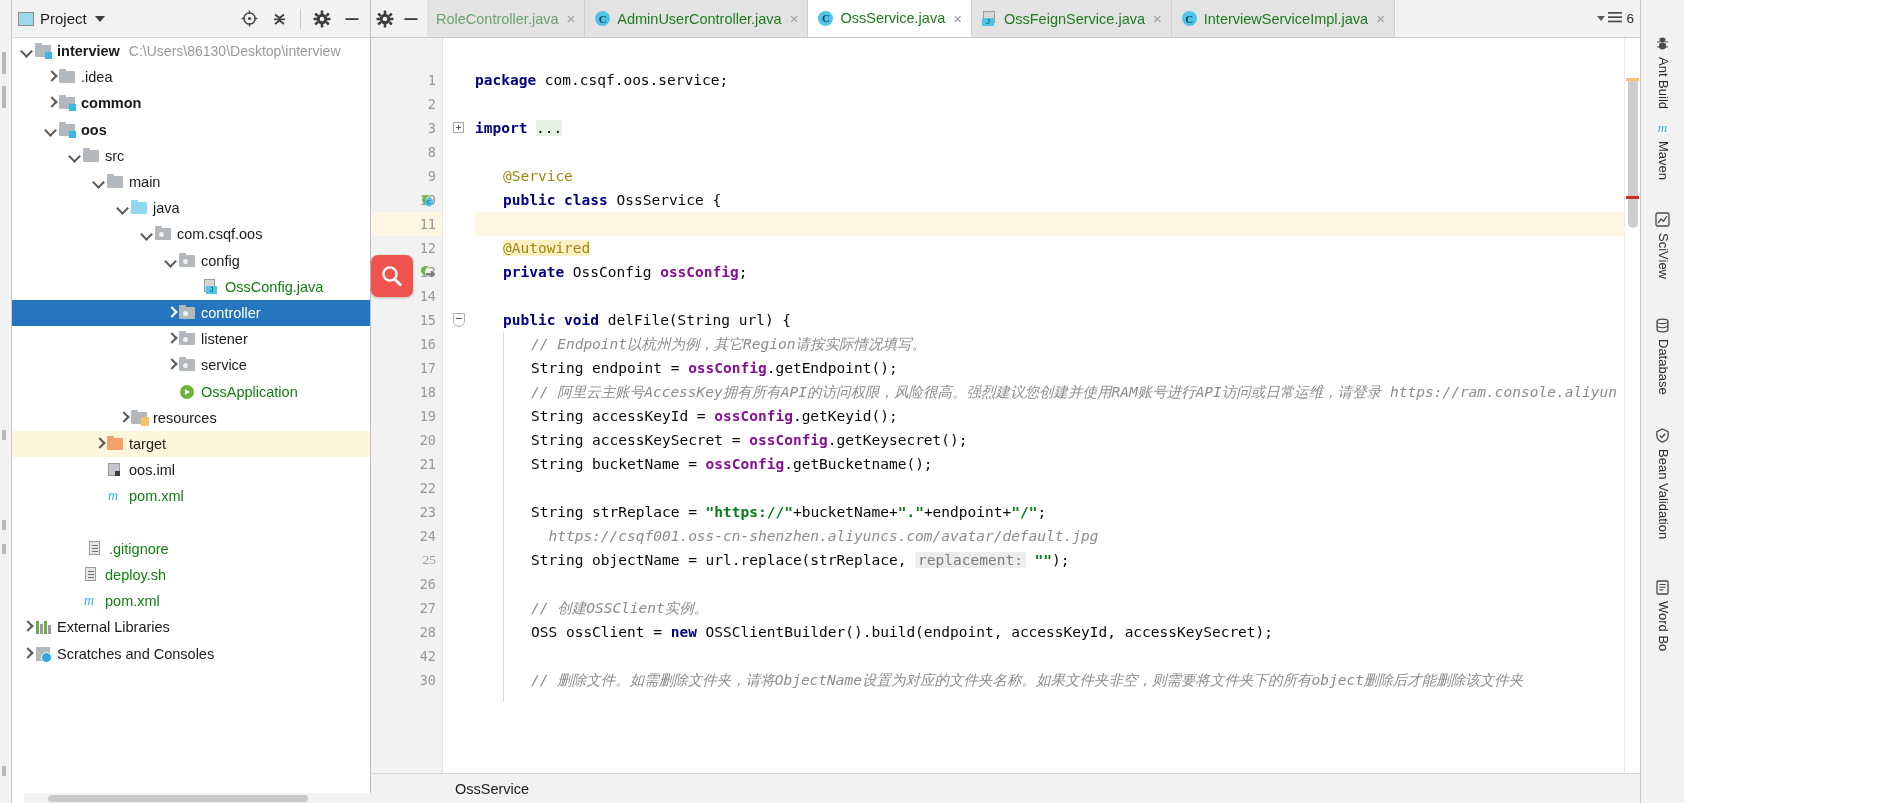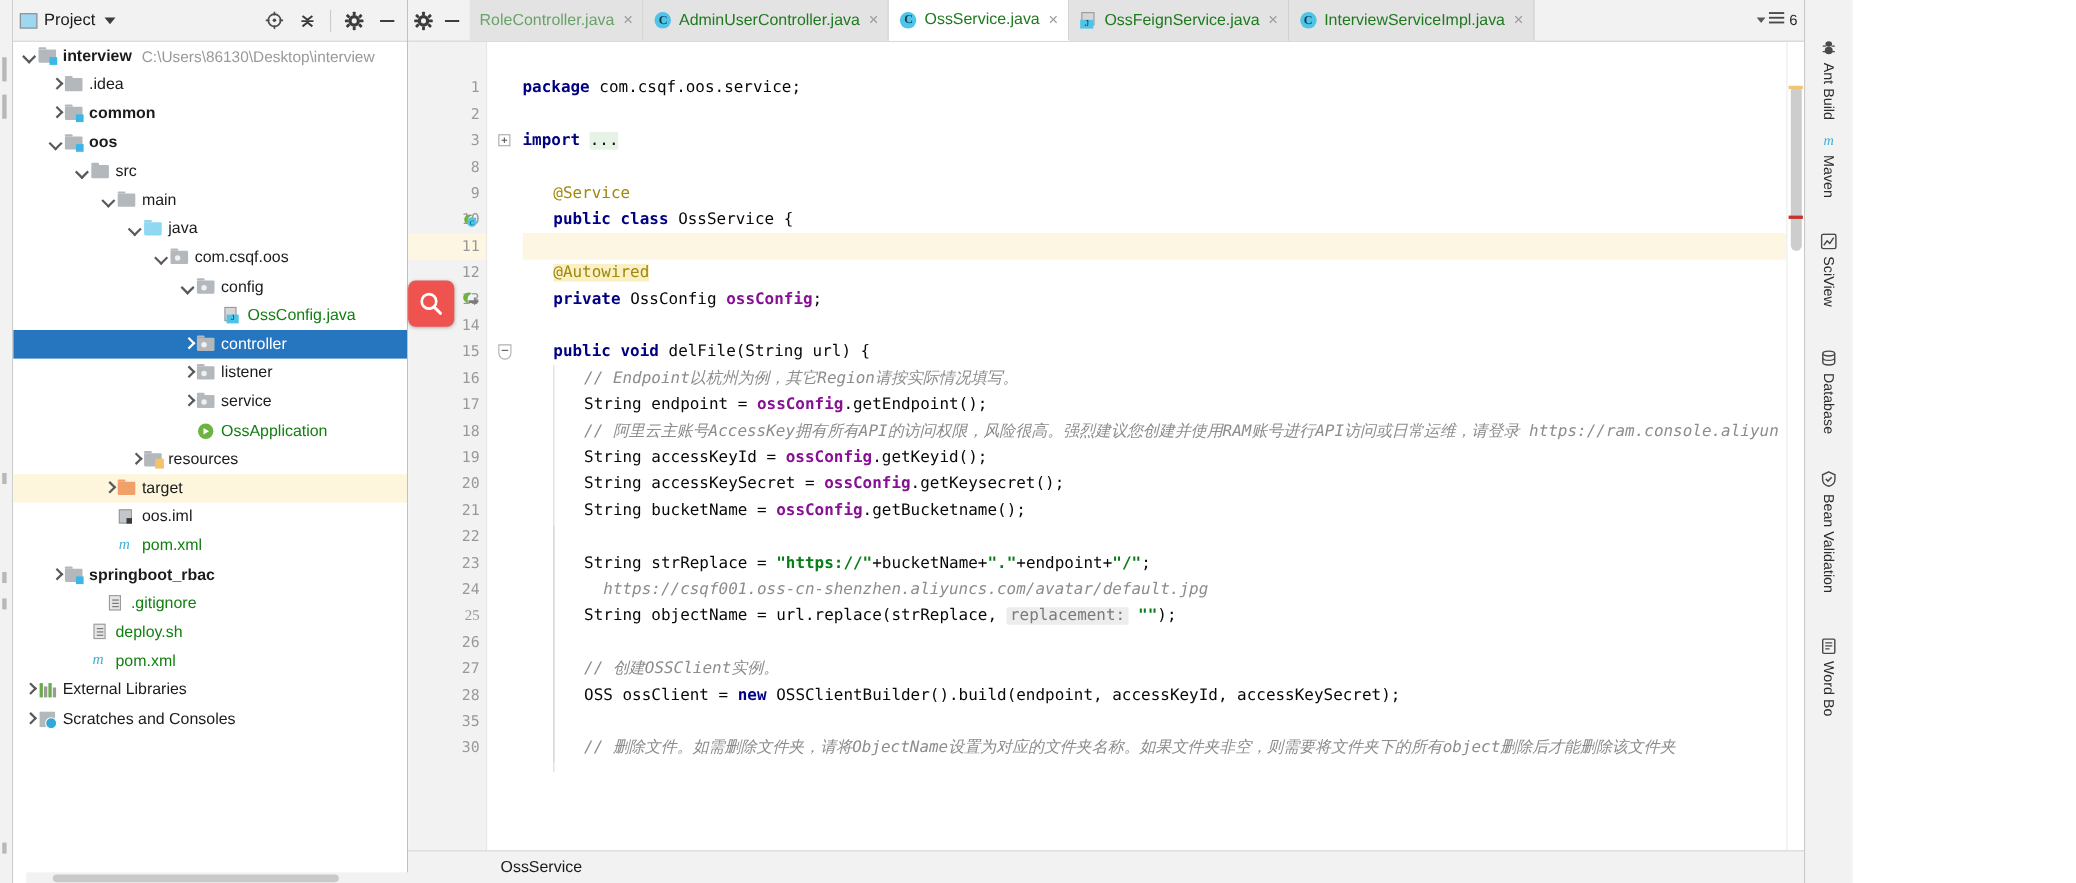--- a/index.html
+++ b/index.html
@@ -451,29 +451,21 @@
           <span class="tlabel">oos.iml</span>
         </div>
         <div class="trow" style="top: 445.4px; position: absolute; left: 0px; right: 0px;">
           <span style="width: 80px; flex: 0 0 auto;"></span>
           <span class="arrow "></span>
           <span class="ticon">
             <span class="i-maven">m</span>
           </span>
           <span class="tlabel green">pom.xml</span>
         </div>
-        <div class="trow" style="top: 471.6px; position: absolute; left: 0px; right: 0px;">
-          <span style="width: 32px; flex: 0 0 auto;"></span>
-          <span class="arrow closed"></span>
-          <span class="ticon">
-            <span class="f-mod"></span>
-          </span>
-          <span class="tlabel bold">springboot_rbac</span>
-        </div>
-        <div class="trow" style="top: 497.8px; position: absolute; left: 14px; right: 0px;">
+        <div class="trow" style="top: 497.8px; position: absolute; left: 4px; right: 0px;">
           <span style="width: 56px; flex: 0 0 auto;"></span>
           <span class="arrow "></span>
           <span class="ticon">
             <span class="i-txtfile"></span>
           </span>
           <span class="tlabel green">.gitignore</span>
         </div>
         <div class="trow" style="top: 524px; position: absolute; left: 0px; right: 0px;">
           <span style="width: 56px; flex: 0 0 auto;"></span>
           <span class="arrow "></span>
@@ -611,21 +603,21 @@
         <div class="ln" style="top: 366px;">19</div>
         <div class="ln" style="top: 390px;">20</div>
         <div class="ln" style="top: 414px;">21</div>
         <div class="ln" style="top: 438px;">22</div>
         <div class="ln" style="top: 462px;">23</div>
         <div class="ln" style="top: 486px;">24</div>
         <div class="ln" style="top: 510px; font-family: Liberation Serif, serif;">25</div>
         <div class="ln" style="top: 534px;">26</div>
         <div class="ln" style="top: 558px;">27</div>
         <div class="ln" style="top: 582px;">28</div>
-        <div class="ln" style="top: 606px;">35</div>
+        <div class="ln" style="top: 606px;">42</div>
         <div class="ln" style="top: 630px;">30</div>
       </div>
     <div class="ann-col" id="anncol">
         <div class="fold-box plus" style="top: 84px; left: 10px;"></div>
         <div class="fold-marker" style="top: 275px; left: 10px;"></div>
       </div>
     <div class="code-area" id="code-area">
         <div class="cl" style="top: 30px; left: 0px;"><span class="kw">package </span><span>com.csqf.oos.service;</span></div>
         <div class="cl" style="top: 78px; left: 0px;"><span class="kw">import </span><span class="import-hl">...</span></div>
         <div class="cl" style="top: 126px; left: 28px;"><span class="ann">@Service</span></div>

